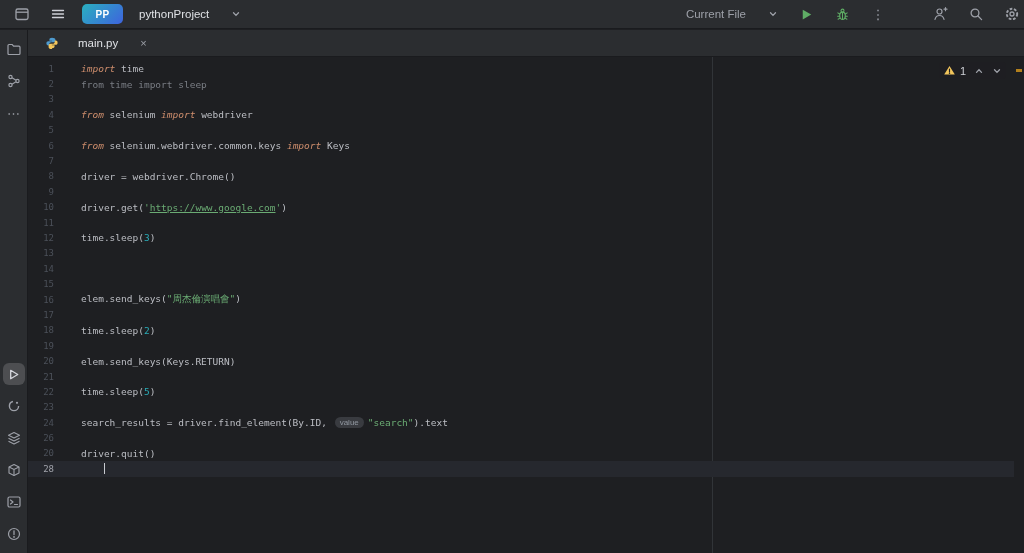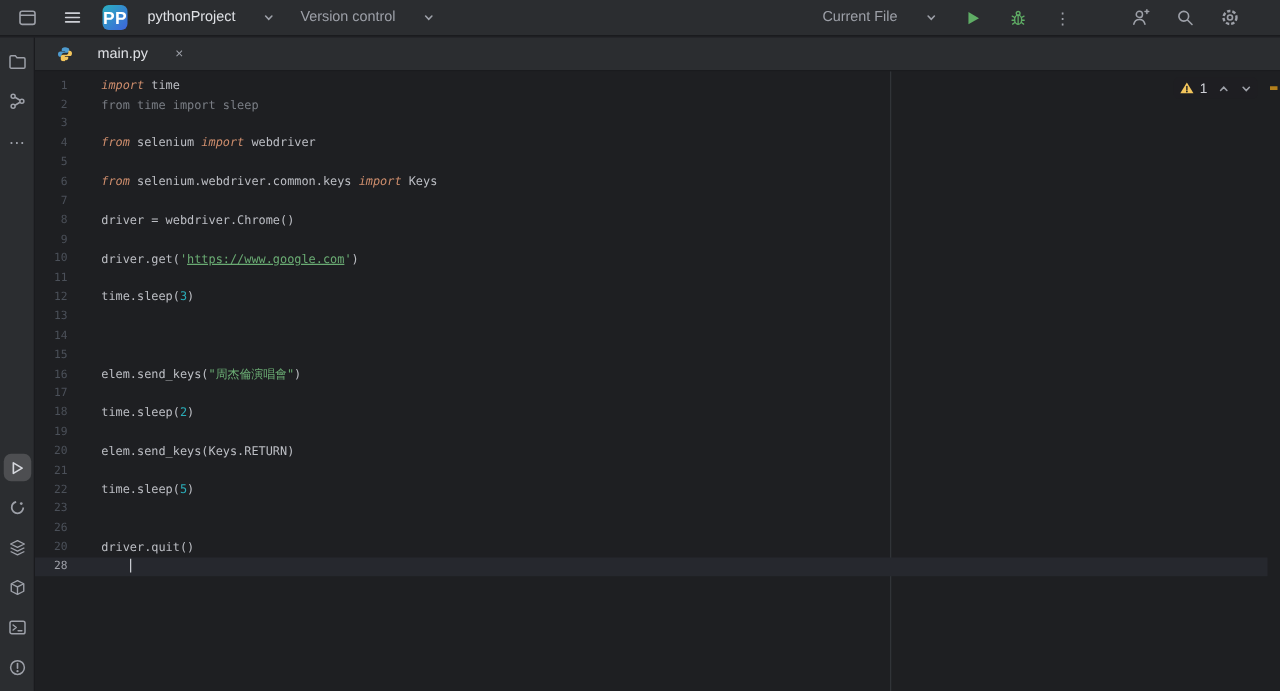--- a/index.html
+++ b/index.html
@@ -16,31 +16,31 @@
   .titlebar {
     position:absolute; top:0; left:0; right:0; height:29px;
     background:#2b2d30; border-bottom:1px solid #1a1b1e;
     display:flex; align-items:center; padding-left:10px;
   }
   .tb-left { display:flex; align-items:center; gap:12px; }
   .ic { display:inline-flex; align-items:center; justify-content:center; }
   .tb-btn { display:inline-flex; align-items:center; justify-content:center;
     width:24px; height:24px; border-radius:4px; cursor:default; }
   .badge {
-    width:20px; height:20px; border-radius:5px;
+    width:41px; height:20px; border-radius:5px;
     background:linear-gradient(135deg,#2ab0bf,#3e63dd);
-    color:#ffffff; font-size:14px; font-weight:bold;
+    color:#ffffff; font-size:10px; font-weight:bold;
     display:inline-flex; align-items:center; justify-content:center;
     letter-spacing:.3px;
   }
   .tb-widget { display:inline-flex; align-items:center; gap:22px; height:24px;
     padding:0 4px; border-radius:4px; }
   .tb-label { font-size:11.5px; color:#dfe1e5; }
   .tb-label.dim { color:#9da0a8; }
-  .tb-right { margin-left:auto; display:flex; align-items:center; gap:12px; padding-right:28px; }
+  .tb-right { margin-left:auto; display:flex; align-items:center; gap:12px; padding-right:0; }
   .glyph-v { font-size:13px; color:#9da0a8; line-height:1; }
   .grp-gap { margin-left:26px; }
 
   
   .stripe {
     position:absolute; top:30px; left:0; bottom:0; width:28px;
     background:#2b2d30; border-right:1px solid #1a1b1e;
     display:flex; flex-direction:column; align-items:center;
     padding-top:8px; padding-bottom:8px;
   }
@@ -105,26 +105,20 @@
         </svg>
       </span>
       <span class="tb-btn">
         <svg width="16" height="16" viewBox="0 0 16 16">
           <path d="M2.5 4.5h11M2.5 8h11M2.5 11.5h11" stroke="#ced0d6" stroke-width="1.3" stroke-linecap="round"></path>
         </svg>
       </span>
       <span class="badge">PP</span>
       <div class="tb-widget">
         <span class="tb-label">pythonProject</span>
-        <svg width="10" height="10" viewBox="0 0 10 10">
-          <path d="M2.5 3.8 5 6.4l2.5-2.6" fill="none" stroke="#9da0a8" stroke-width="1.3" stroke-linecap="round"></path>
-        </svg>
-      </div>
-      <div class="tb-widget">
-        <span class="tb-label dim">Version control</span>
         <svg width="10" height="10" viewBox="0 0 10 10">
           <path d="M2.5 3.8 5 6.4l2.5-2.6" fill="none" stroke="#9da0a8" stroke-width="1.3" stroke-linecap="round"></path>
         </svg>
       </div>
     </div>
 
     <div class="tb-right">
       <div class="tb-widget">
         <span class="tb-label dim">Current File</span>
         <svg width="10" height="10" viewBox="0 0 10 10">
@@ -258,20 +252,21 @@
           <div class="row"><span class="ln">14</span></div>
           <div class="row"><span class="ln">15</span><span class="code"></span></div>
           <div class="row"><span class="ln">16</span><span class="code"><span class="t-pl">elem.send_keys(</span><span class="t-str">"周杰倫演唱會"</span><span class="t-pl">)</span></span></div>
           <div class="row"><span class="ln">17</span><span class="code"></span></div>
           <div class="row"><span class="ln">18</span><span class="code"><span class="t-pl">time.sleep(</span><span class="t-num">2</span><span class="t-pl">)</span></span></div>
           <div class="row"><span class="ln">19</span><span class="code"></span></div>
           <div class="row"><span class="ln">20</span><span class="code"><span class="t-pl">elem.send_keys(Keys.RETURN)</span></span></div>
           <div class="row"><span class="ln">21</span><span class="code"></span></div>
           <div class="row"><span class="ln">22</span><span class="code"><span class="t-pl">time.sleep(</span><span class="t-num">5</span><span class="t-pl">)</span></span></div>
           <div class="row"><span class="ln">23</span><span class="code"></span></div>
+          <div class="row"><span class="ln">24</span><span class="code"><span class="t-pl">search_results = driver.find_element(By.ID, </span><span class="t-hint">value</span><span class="t-str">"search"</span><span class="t-pl">).text</span></span></div>
           <div class="row"><span class="ln">26</span><span class="code"></span></div>
           <div class="row"><span class="ln">20</span><span class="code"><span class="t-pl">driver.quit()</span></span></div>
           <div class="row cur"><span class="ln ln-cur">28</span><span class="code"><span class="caret"></span></span></div>
         </div>
 
       <div class="inspections">
         <span class="insp-item">
           <svg width="13" height="13" viewBox="0 0 16 16">
             <path d="M8 2.5 14.5 13h-13z" fill="#f2c55c"></path>
             <path d="M8 6.3v3.4" stroke="#1e1f22" stroke-width="1.4" stroke-linecap="round"></path>

